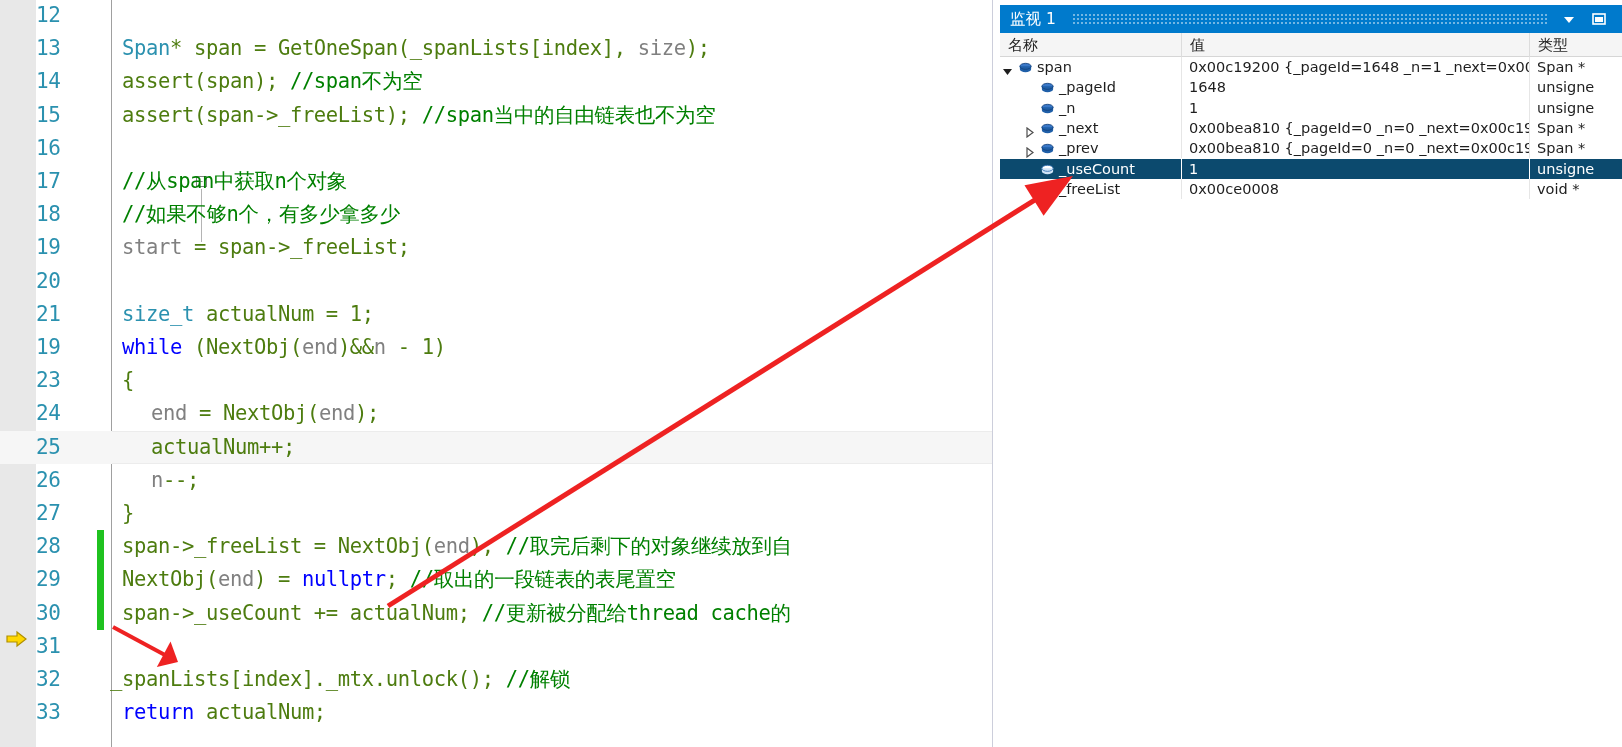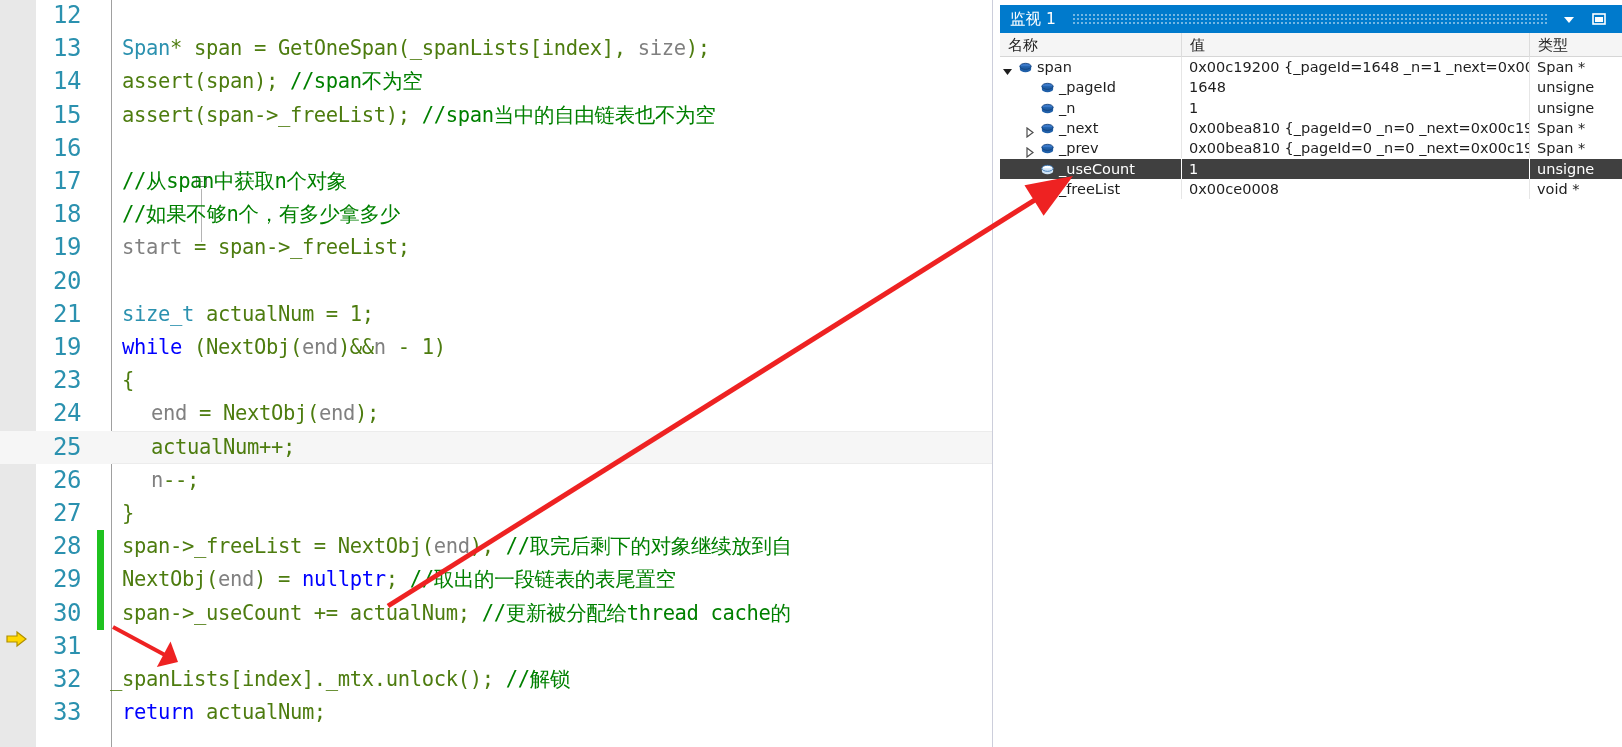--- a/index.html
+++ b/index.html
@@ -40,24 +40,24 @@
 
   .code-lines {
     position: absolute; left: 0; top: 0; width: 992px; height: 747px;
   }
   .ln {
     position: absolute; left: 0; width: 992px; height: 33.2px;
     white-space: nowrap;
   }
   .ln .num {
     position: absolute; left: 36px; width: 62px;
-    text-align: center;
+    text-align: left;
     color: #2b91af;
     font-family: "DejaVu Sans Mono", monospace;
-    font-size: 24px;
+    font-size: 21px;
     line-height: 33px;
     letter-spacing: -0.5px;
   }
   .ln .txt {
     position: absolute; left: 122px;
     font-family: "DejaVu Sans Mono", monospace;
     font-size: 20.5px;
     line-height: 33px;
     color: #000000;
     letter-spacing: -0.35px;
@@ -162,21 +162,21 @@
   }
   .wrow .cval {
     position: absolute; left: 182px; top: 0; width: 348px; height: 20.3px;
     line-height: 20.3px; padding-left: 7px; overflow: hidden; white-space: nowrap;
     border-right: 1px solid #e6e6e6;
   }
   .wrow .ctype {
     position: absolute; left: 530px; top: 0; width: 93px; height: 20.3px;
     line-height: 20.3px; padding-left: 7px; overflow: hidden; white-space: nowrap;
   }
-  .wrow.sel { background: #404040; color: #ffffff; }
+  .wrow.sel { background: #0c4a6e; color: #ffffff; }
   .wrow.sel .cname, .wrow.sel .cval, .wrow.sel .ctype { border-right-color: #ffffff; }
   .wrow.sel .cname { border-right: 1px solid #ffffff; }
 
   .expander {
     position: absolute; top: 5px; width: 11px; height: 11px;
   }
   .fieldicon {
     position: absolute; top: 3px; width: 15px; height: 14px;
   }
   .namelabel {

